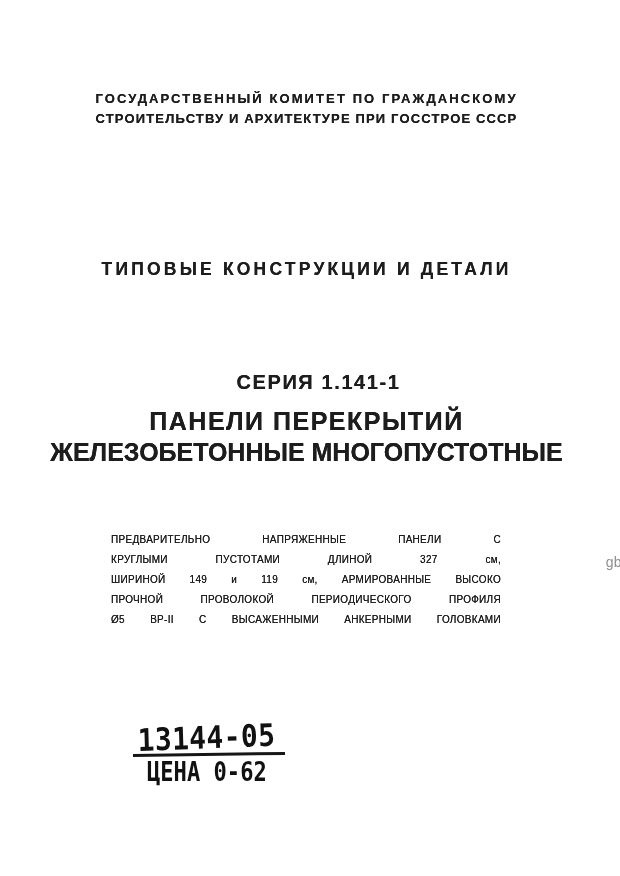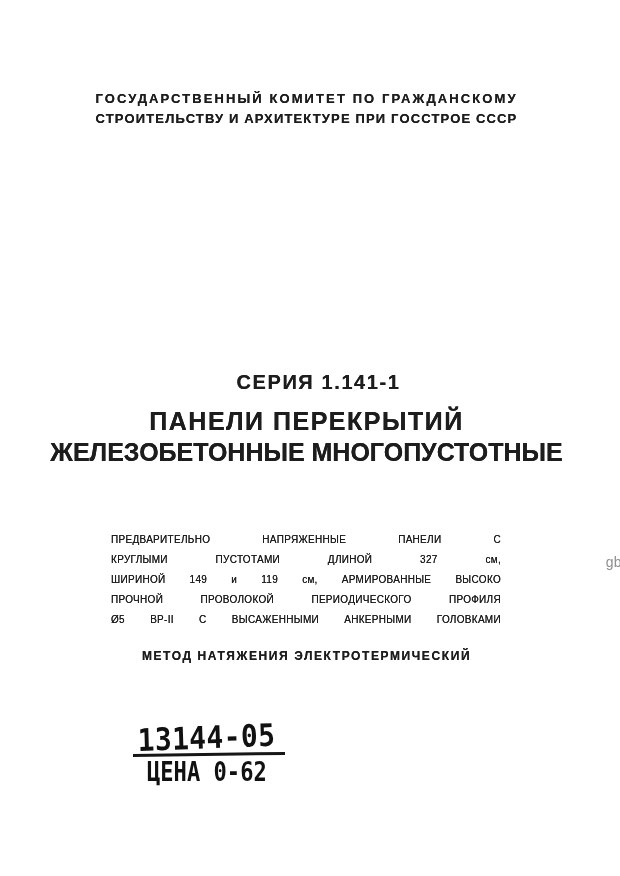--- a/index.html
+++ b/index.html
@@ -107,36 +107,36 @@
 </head>
 <body>
 
 <div class="page">
 
   <div class="center-col org-header">
     <div class="org-l1">ГОСУДАРСТВЕННЫЙ КОМИТЕТ ПО ГРАЖДАНСКОМУ</div>
     <div class="org-l2">СТРОИТЕЛЬСТВУ И АРХИТЕКТУРЕ ПРИ ГОССТРОЕ СССР</div>
   </div>
 
+  <div class="center-col doctype-l1">ТИПОВЫЕ КОНСТРУКЦИИ И ДЕТАЛИ</div>
 
   <div class="center-col series">СЕРИЯ 1.141-1</div>
 
   <div class="center-col title-l1">ПАНЕЛИ ПЕРЕКРЫТИЙ</div>
   <div class="center-col title-l2">ЖЕЛЕЗОБЕТОННЫЕ МНОГОПУСТОТНЫЕ</div>
 
 
   <div class="description">
     <div class="desc-line">ПРЕДВАРИТЕЛЬНО НАПРЯЖЕННЫЕ ПАНЕЛИ С</div>
     <div class="desc-line">КРУГЛЫМИ ПУСТОТАМИ ДЛИНОЙ 327 см,</div>
     <div class="desc-line">ШИРИНОЙ 149 и 119 см, АРМИРОВАННЫЕ ВЫСОКО</div>
     <div class="desc-line">ПРОЧНОЙ ПРОВОЛОКОЙ ПЕРИОДИЧЕСКОГО ПРОФИЛЯ</div>
     <div class="desc-line">Ø5 ВР-II С ВЫСАЖЕННЫМИ АНКЕРНЫМИ ГОЛОВКАМИ</div>
   </div>
 
-  <div class="center-col method">МЕТОД НАТЯЖЕНИЯ ЭЛЕКТРОТЕРМИЧЕСКИЙ</div>
 
   <div class="stamp-number">13144-05</div>
   <div class="stamp-underline"></div>
   <div class="stamp-price">ЦЕНА 0-62</div>
 
   <div class="watermark">gbi22.ru</div>
 
 </div>
 
 </body></html>

